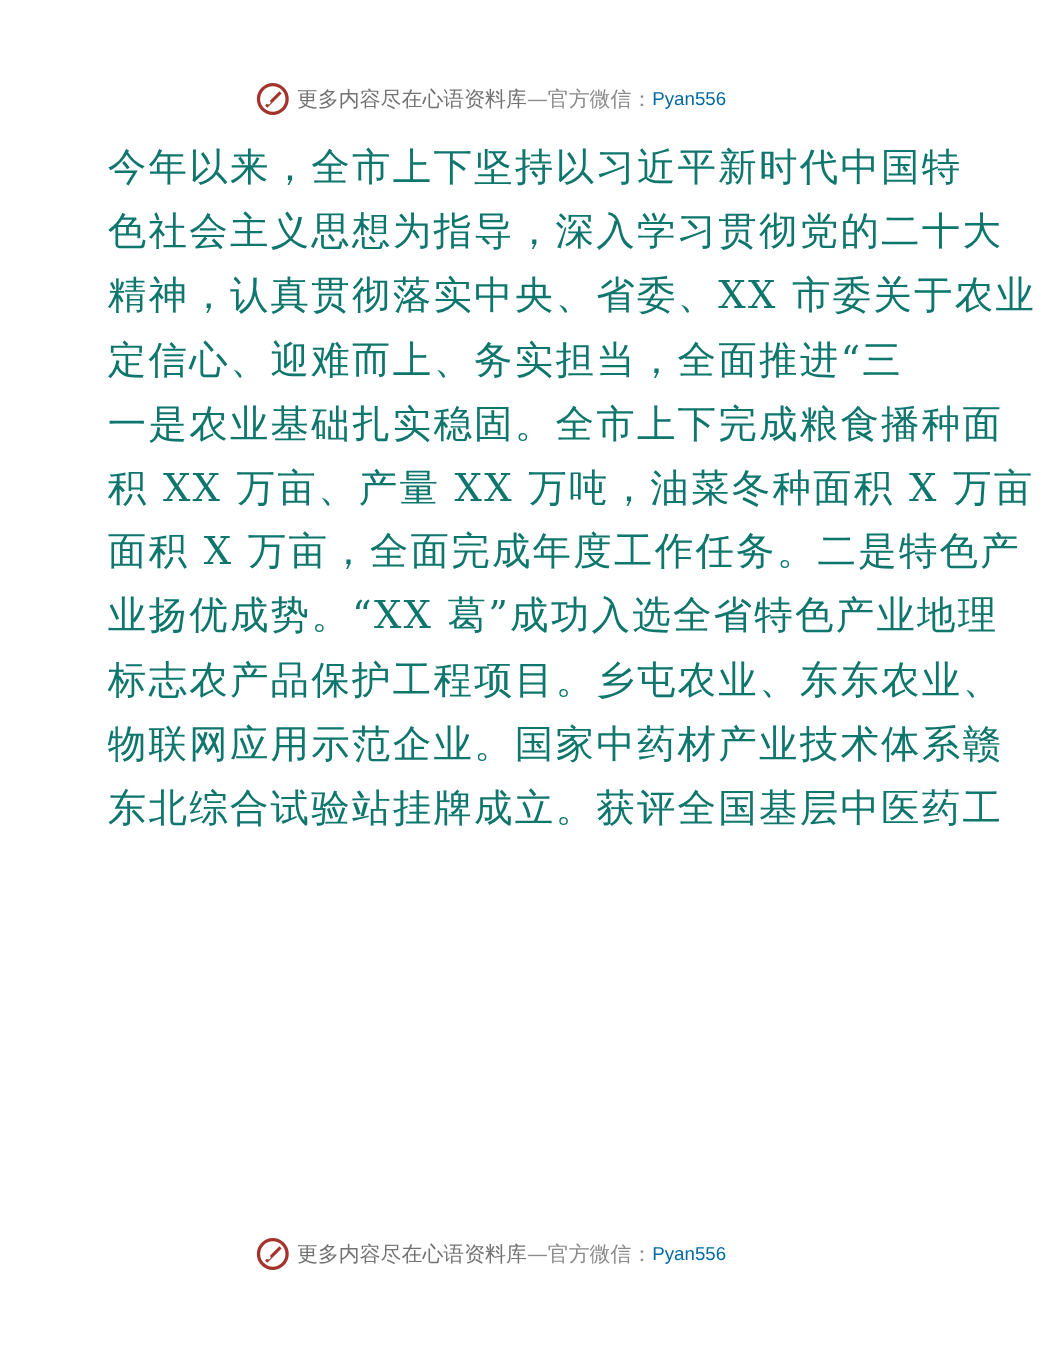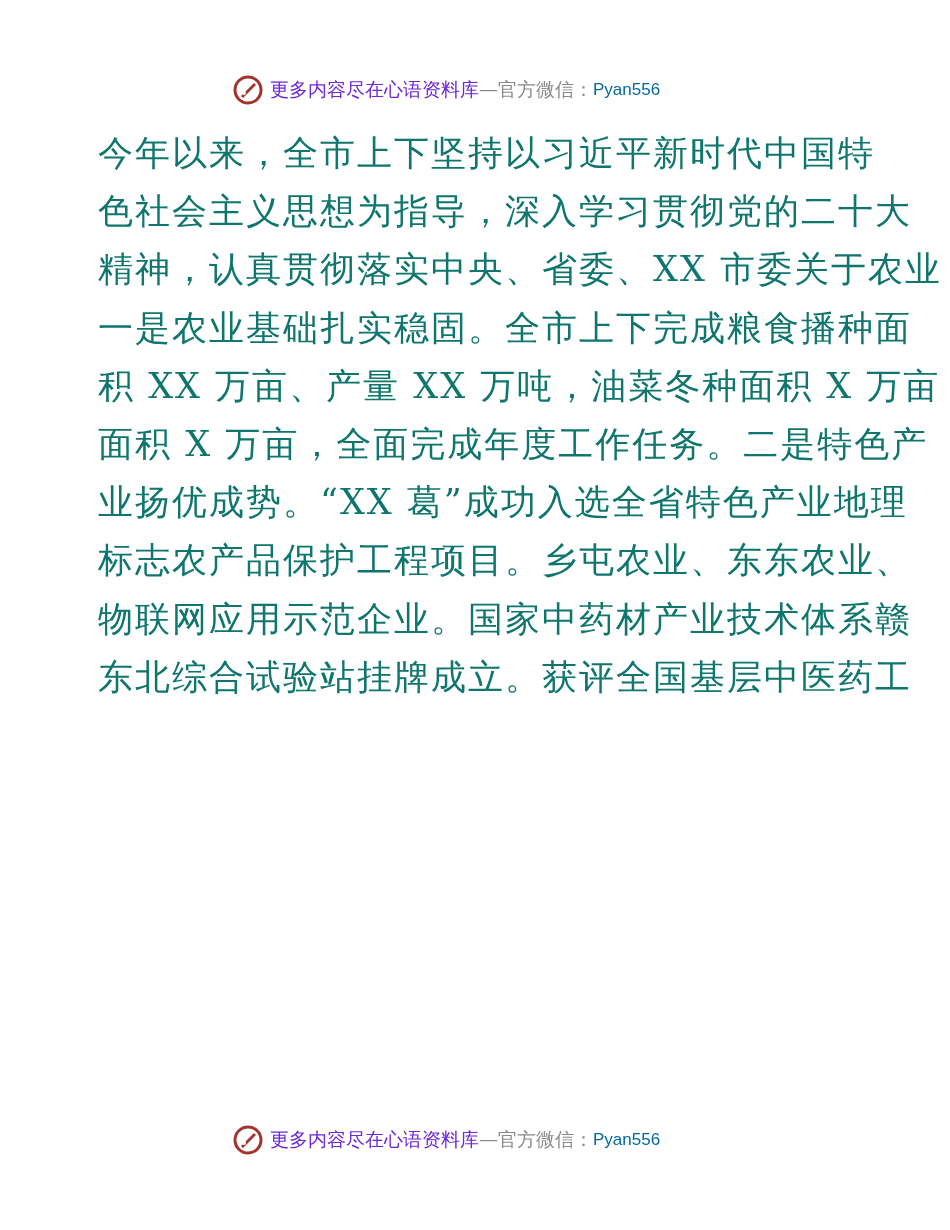--- a/index.html
+++ b/index.html
@@ -5,21 +5,21 @@
     html, body { margin: 0; padding: 0; background: #ffffff; }
     body { width: 950px; height: 1230px; position: relative; overflow: hidden; }
     .watermark {
       position: absolute; left: 232px; height: 36px;
       display: flex; align-items: center;
       font-family: "DejaVu Serif", serif; font-size: 19px;
     }
     .watermark.top { top: 72px; }
     .watermark.bottom { top: 1122px; }
     .wm-logo { width: 32px; height: 32px; margin-right: 6px; }
-    .wm-red { color: #6d28d9; }
+    .wm-red { color: #737373; }
     .wm-gray { color: #8a8a8a; }
     .wm-id { color: #0369a1; font-family: Liberation Sans, sans-serif; font-size: 17px; }
     .body-text {
       position: absolute; left: 98px; top: 124px; width: 760px;
       font-family: "DejaVu Serif", serif; font-size: 35px; line-height: 58.2px;
       color: #0f766e; letter-spacing: 2px;
     }
     .line { white-space: nowrap; display: block; }
   </style>
 </head>
@@ -33,20 +33,21 @@
   </svg>
   <span class="wm-red">更多内容尽在心语资料库</span>
   <span class="wm-gray">—官方微信：</span>
   <span class="wm-id">Pyan556</span>
 </div>
 
 <div class="body-text">
   <span class="line"> 今年以来，全市上下坚持以习近平新时代中国特</span>
   <span class="line">色社会主义思想为指导，深入学习贯彻党的二十大</span>
   <span class="line">精神，认真贯彻落实中央、省委、XX 市委关于农业</span>
+  <span class="line">定信心、迎难而上、务实担当，全面推进“三</span>
   <span class="line">一是农业基础扎实稳固。全市上下完成粮食播种面</span>
   <span class="line">积 XX 万亩、产量 XX 万吨，油菜冬种面积 X 万亩，</span>
   <span class="line">面积 X 万亩，全面完成年度工作任务。二是特色产</span>
   <span class="line">业扬优成势。“XX 葛”成功入选全省特色产业地理</span>
   <span class="line">标志农产品保护工程项目。乡屯农业、东东农业、</span>
   <span class="line">物联网应用示范企业。国家中药材产业技术体系赣</span>
   <span class="line">东北综合试验站挂牌成立。获评全国基层中医药工</span>
 </div>
 
 <div class="watermark bottom">

